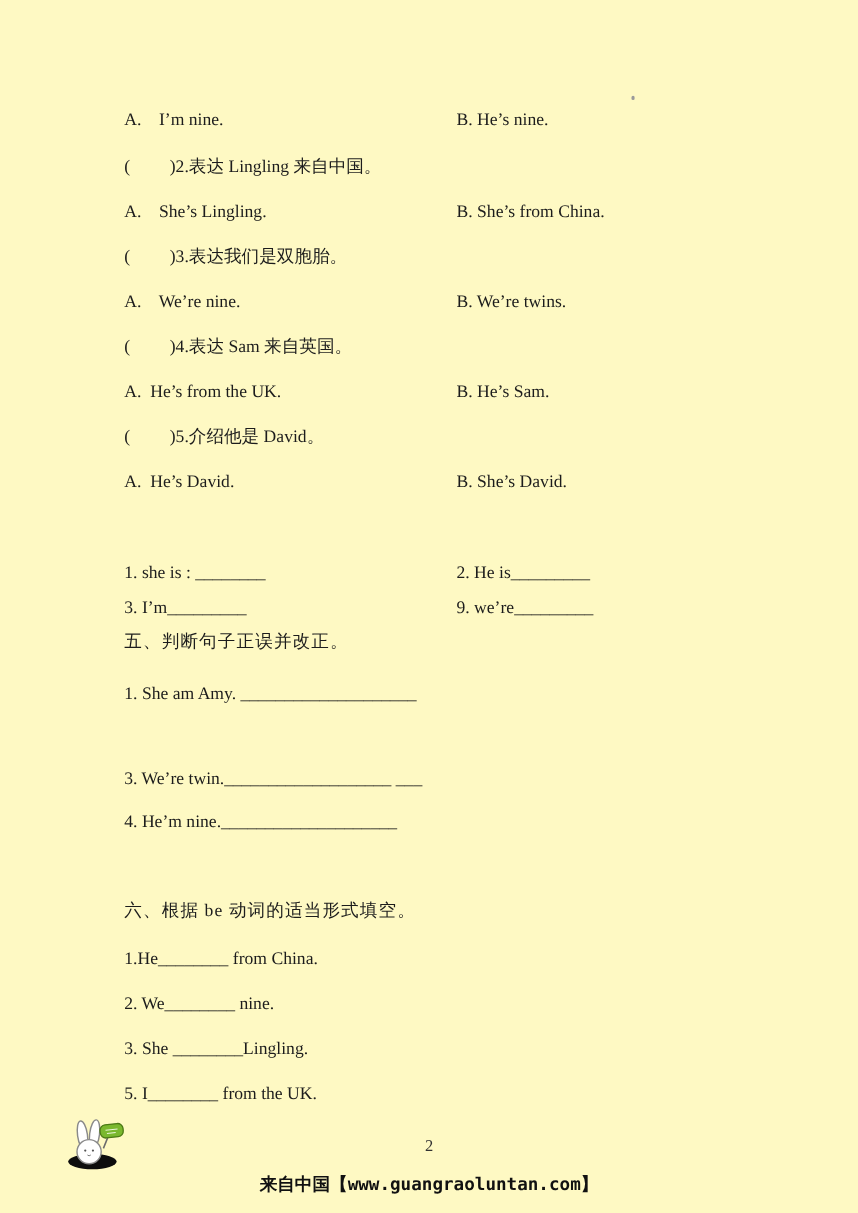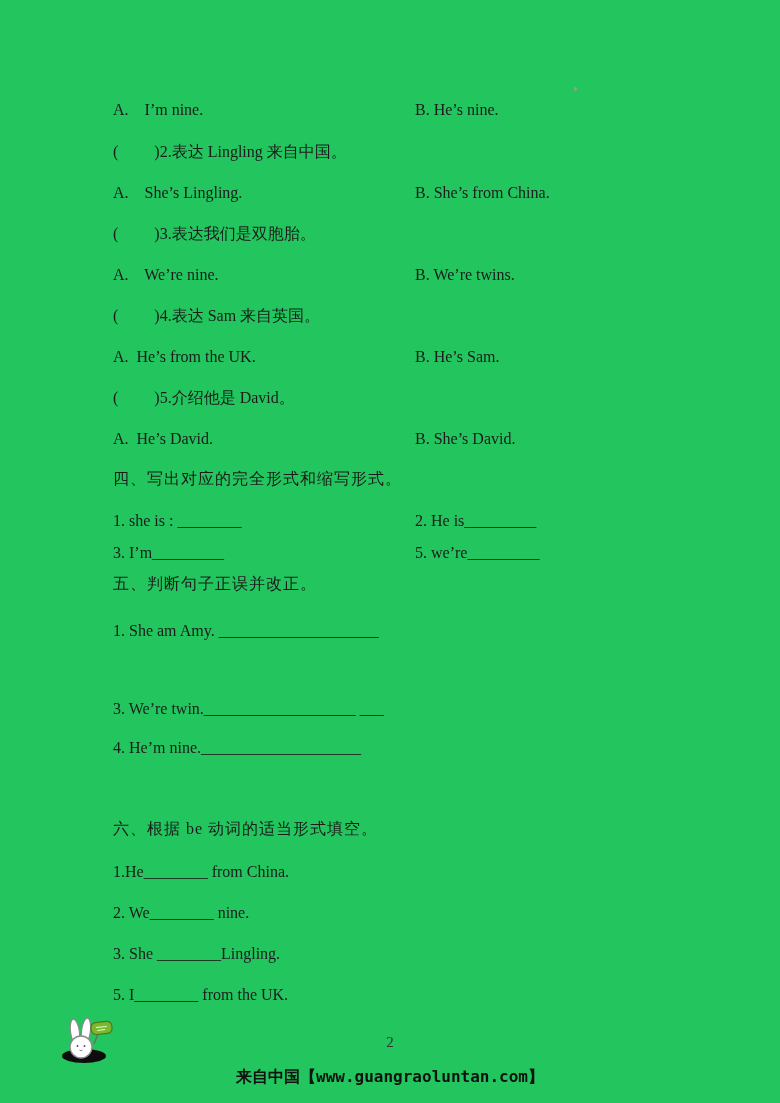--- a/index.html
+++ b/index.html
@@ -5,21 +5,21 @@
   html, body {
     margin: 0;
     padding: 0;
     background: #e8e8e8;
   }
   .page {
     position: relative;
     width: 780px;
     height: 1103px;
     margin: 0 auto;
-    background: #22c55e;
+    background: #fef9c3;
     overflow: hidden;
     font-family: "Liberation Serif", serif;
     color: #1c1c1c;
   }
   .t {
     position: absolute;
     white-space: pre;
     font-size: 16px;
     line-height: 18px;
   }
@@ -80,25 +80,24 @@
   <div class="t qline" style="top:307px">(         )4.表达 Sam 来自英国。</div>
 
   <div class="t colA" style="top:348px">A.  He’s from the UK.</div>
   <div class="t colB" style="top:348px">B. He’s Sam.</div>
 
   <div class="t qline" style="top:389px">(         )5.介绍他是 David。</div>
 
   <div class="t colA" style="top:430px">A.  He’s David.</div>
   <div class="t colB" style="top:430px">B. She’s David.</div>
 
-  <div class="t title" style="top:470px">四、写出对应的完全形式和缩写形式。</div>
   <div class="t colA" style="top:512px">1. she is : ________</div>
   <div class="t colB" style="top:512px">2. He is_________</div>
   <div class="t colA" style="top:544px">3. I’m_________</div>
-  <div class="t colB" style="top:544px">5. we’re_________</div>
+  <div class="t colB" style="top:544px">9. we’re_________</div>
 
   <div class="t title" style="top:575px">五、判断句子正误并改正。</div>
   <div class="t colA" style="top:622px">1. She am Amy. ____________________</div>
   <div class="t colA" style="top:700px">3. We’re twin.___________________ ___</div>
   <div class="t colA" style="top:739px">4. He’m nine.____________________</div>
 
   <div class="t title" style="top:820px">六、根据 be 动词的适当形式填空。</div>
   <div class="t colA" style="top:863px">1.He________ from China.</div>
   <div class="t colA" style="top:904px">2. We________ nine.</div>
   <div class="t colA" style="top:945px">3. She ________Lingling.</div>

